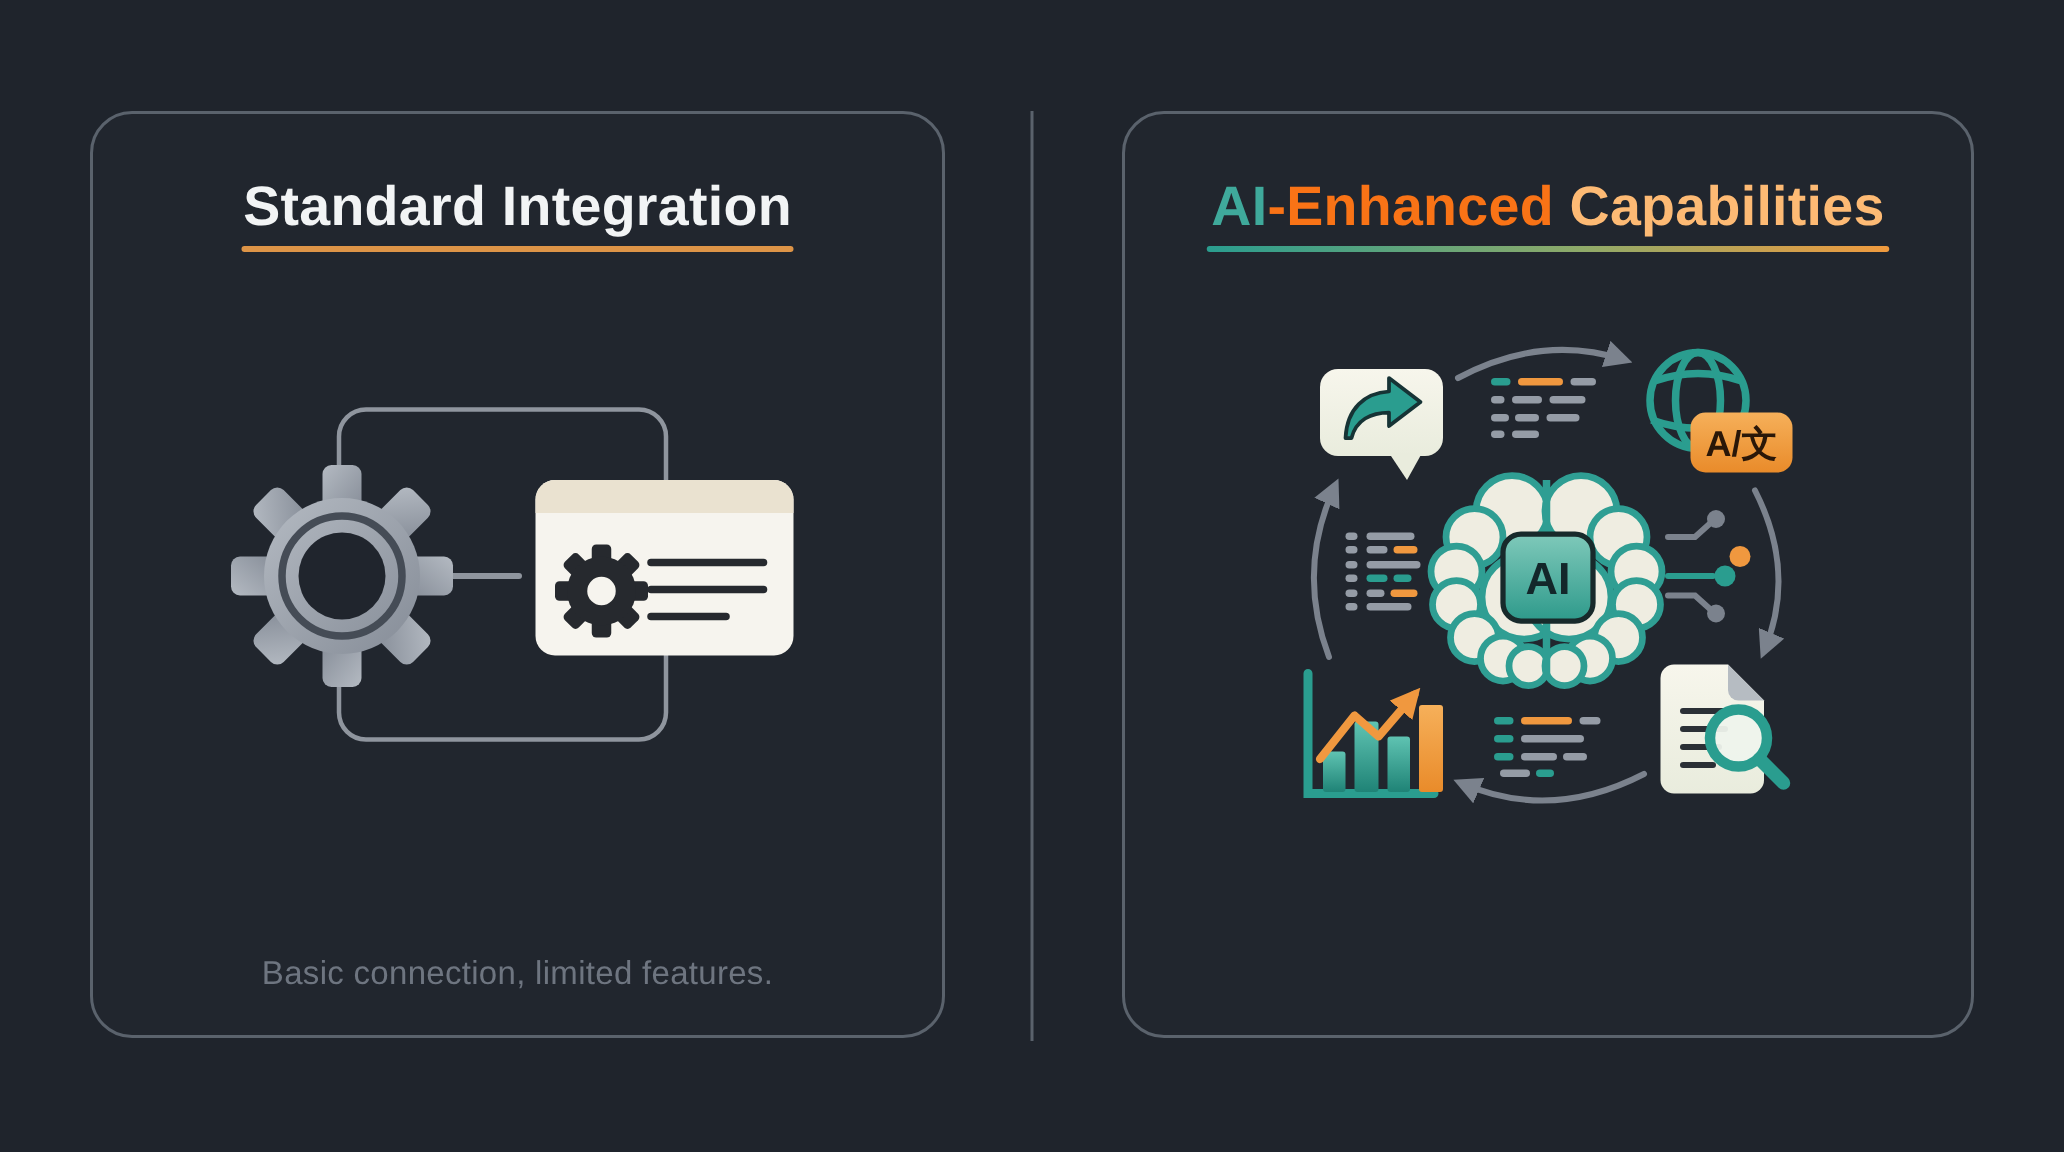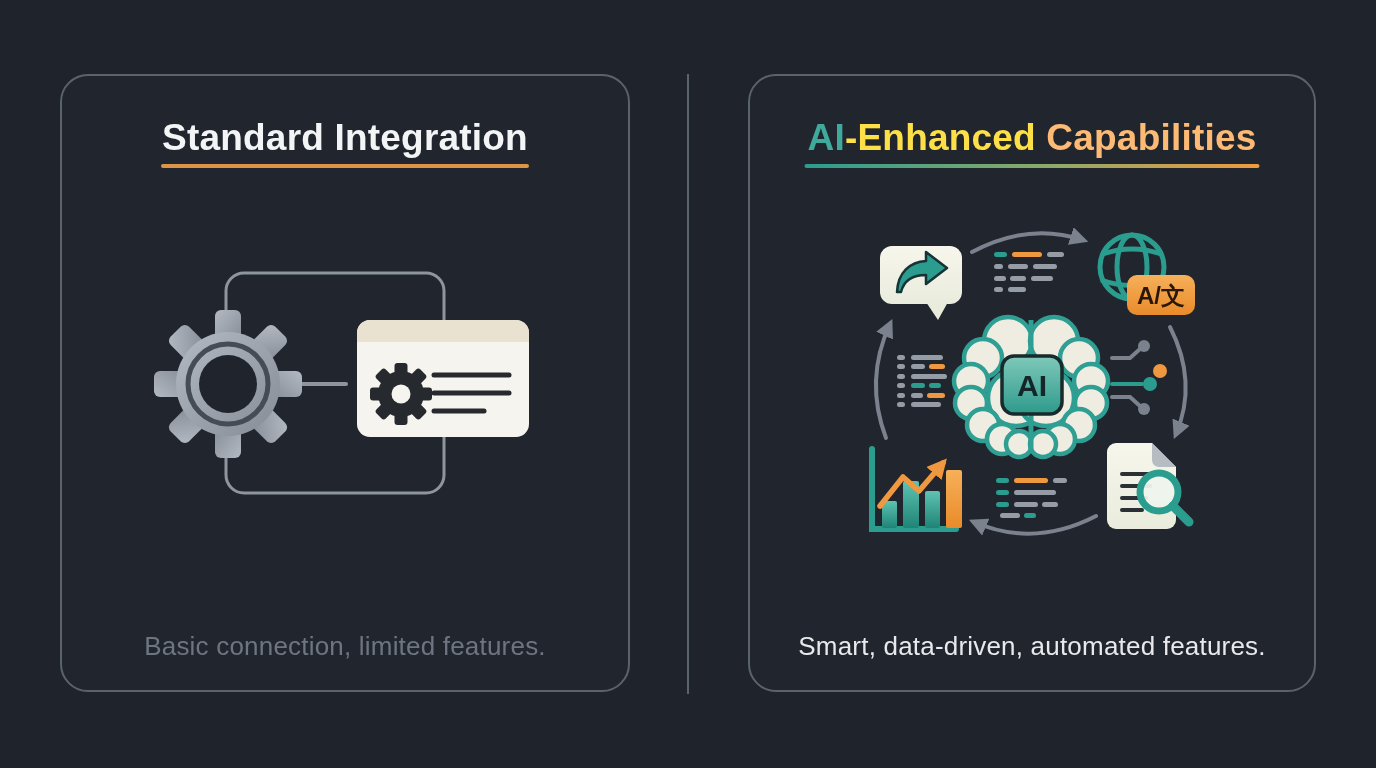--- a/index.html
+++ b/index.html
@@ -18,51 +18,50 @@
   .divider{
     position:absolute;left:687px;top:74px;width:2px;height:620px;
     background:#5a626c;
   }
   .title{
     position:absolute;top:42px;left:0;width:100%;text-align:center;
     font-size:37px;font-weight:700;letter-spacing:0.2px;
     color:#f2f4f5;line-height:1.1;
   }
   .t-ai{color:#3fa99b;}
-  .t-enh{color:#fde047;}
+  .t-enh{color:#f97316;}
   .t-cap{color:#fdba74;}
   .underline{
     position:absolute;top:88px;left:50%;transform:translateX(-50%);
     height:4px;border-radius:2px;
   }
   .underline.solid{width:368px;background:#dd9447;}
   .underline.grad{width:455px;background:linear-gradient(90deg,#2a9d8f 0%,#8faa69 55%,#f09a3e 100%);}
   .caption{
     position:absolute;bottom:28px;left:0;width:100%;text-align:center;
-    font-size:26px;font-weight:400;letter-spacing:0.2px;
+    font-size:22px;font-weight:400;letter-spacing:0.2px;
   }
   .caption.muted{color:#6e7580;}
   .caption.bright{color:#e7e9ec;}
   #art{position:absolute;left:0;top:0;pointer-events:none;}
 </style>
 </head>
 <body>
 
 <div class="panel left">
   <div class="title">Standard Integration</div>
   <div class="underline solid"></div>
   <div class="caption muted">Basic connection, limited features.</div>
 </div>
 
 <div class="divider"></div>
 
 <div class="panel right">
   <div class="title"><span class="t-ai">AI</span><span class="t-enh">-Enhanced</span><span class="t-cap"> Capabilities</span></div>
   <div class="underline grad"></div>
-  <div class="caption bright">Smart, data-driven, automated features.</div>
 </div>
 
 <svg id="art" width="1376" height="768" viewBox="0 0 1376 768">
   <defs>
     <linearGradient id="gearGrad" x1="0" y1="0" x2="1" y2="1">
       <stop offset="0" stop-color="#b4bac2"></stop>
         <stop offset="1" stop-color="#858c97"></stop>
     </linearGradient>
     <linearGradient id="chipGrad" x1="0" y1="0" x2="0" y2="1">
       <stop offset="0" stop-color="#7fc9ba"></stop>

